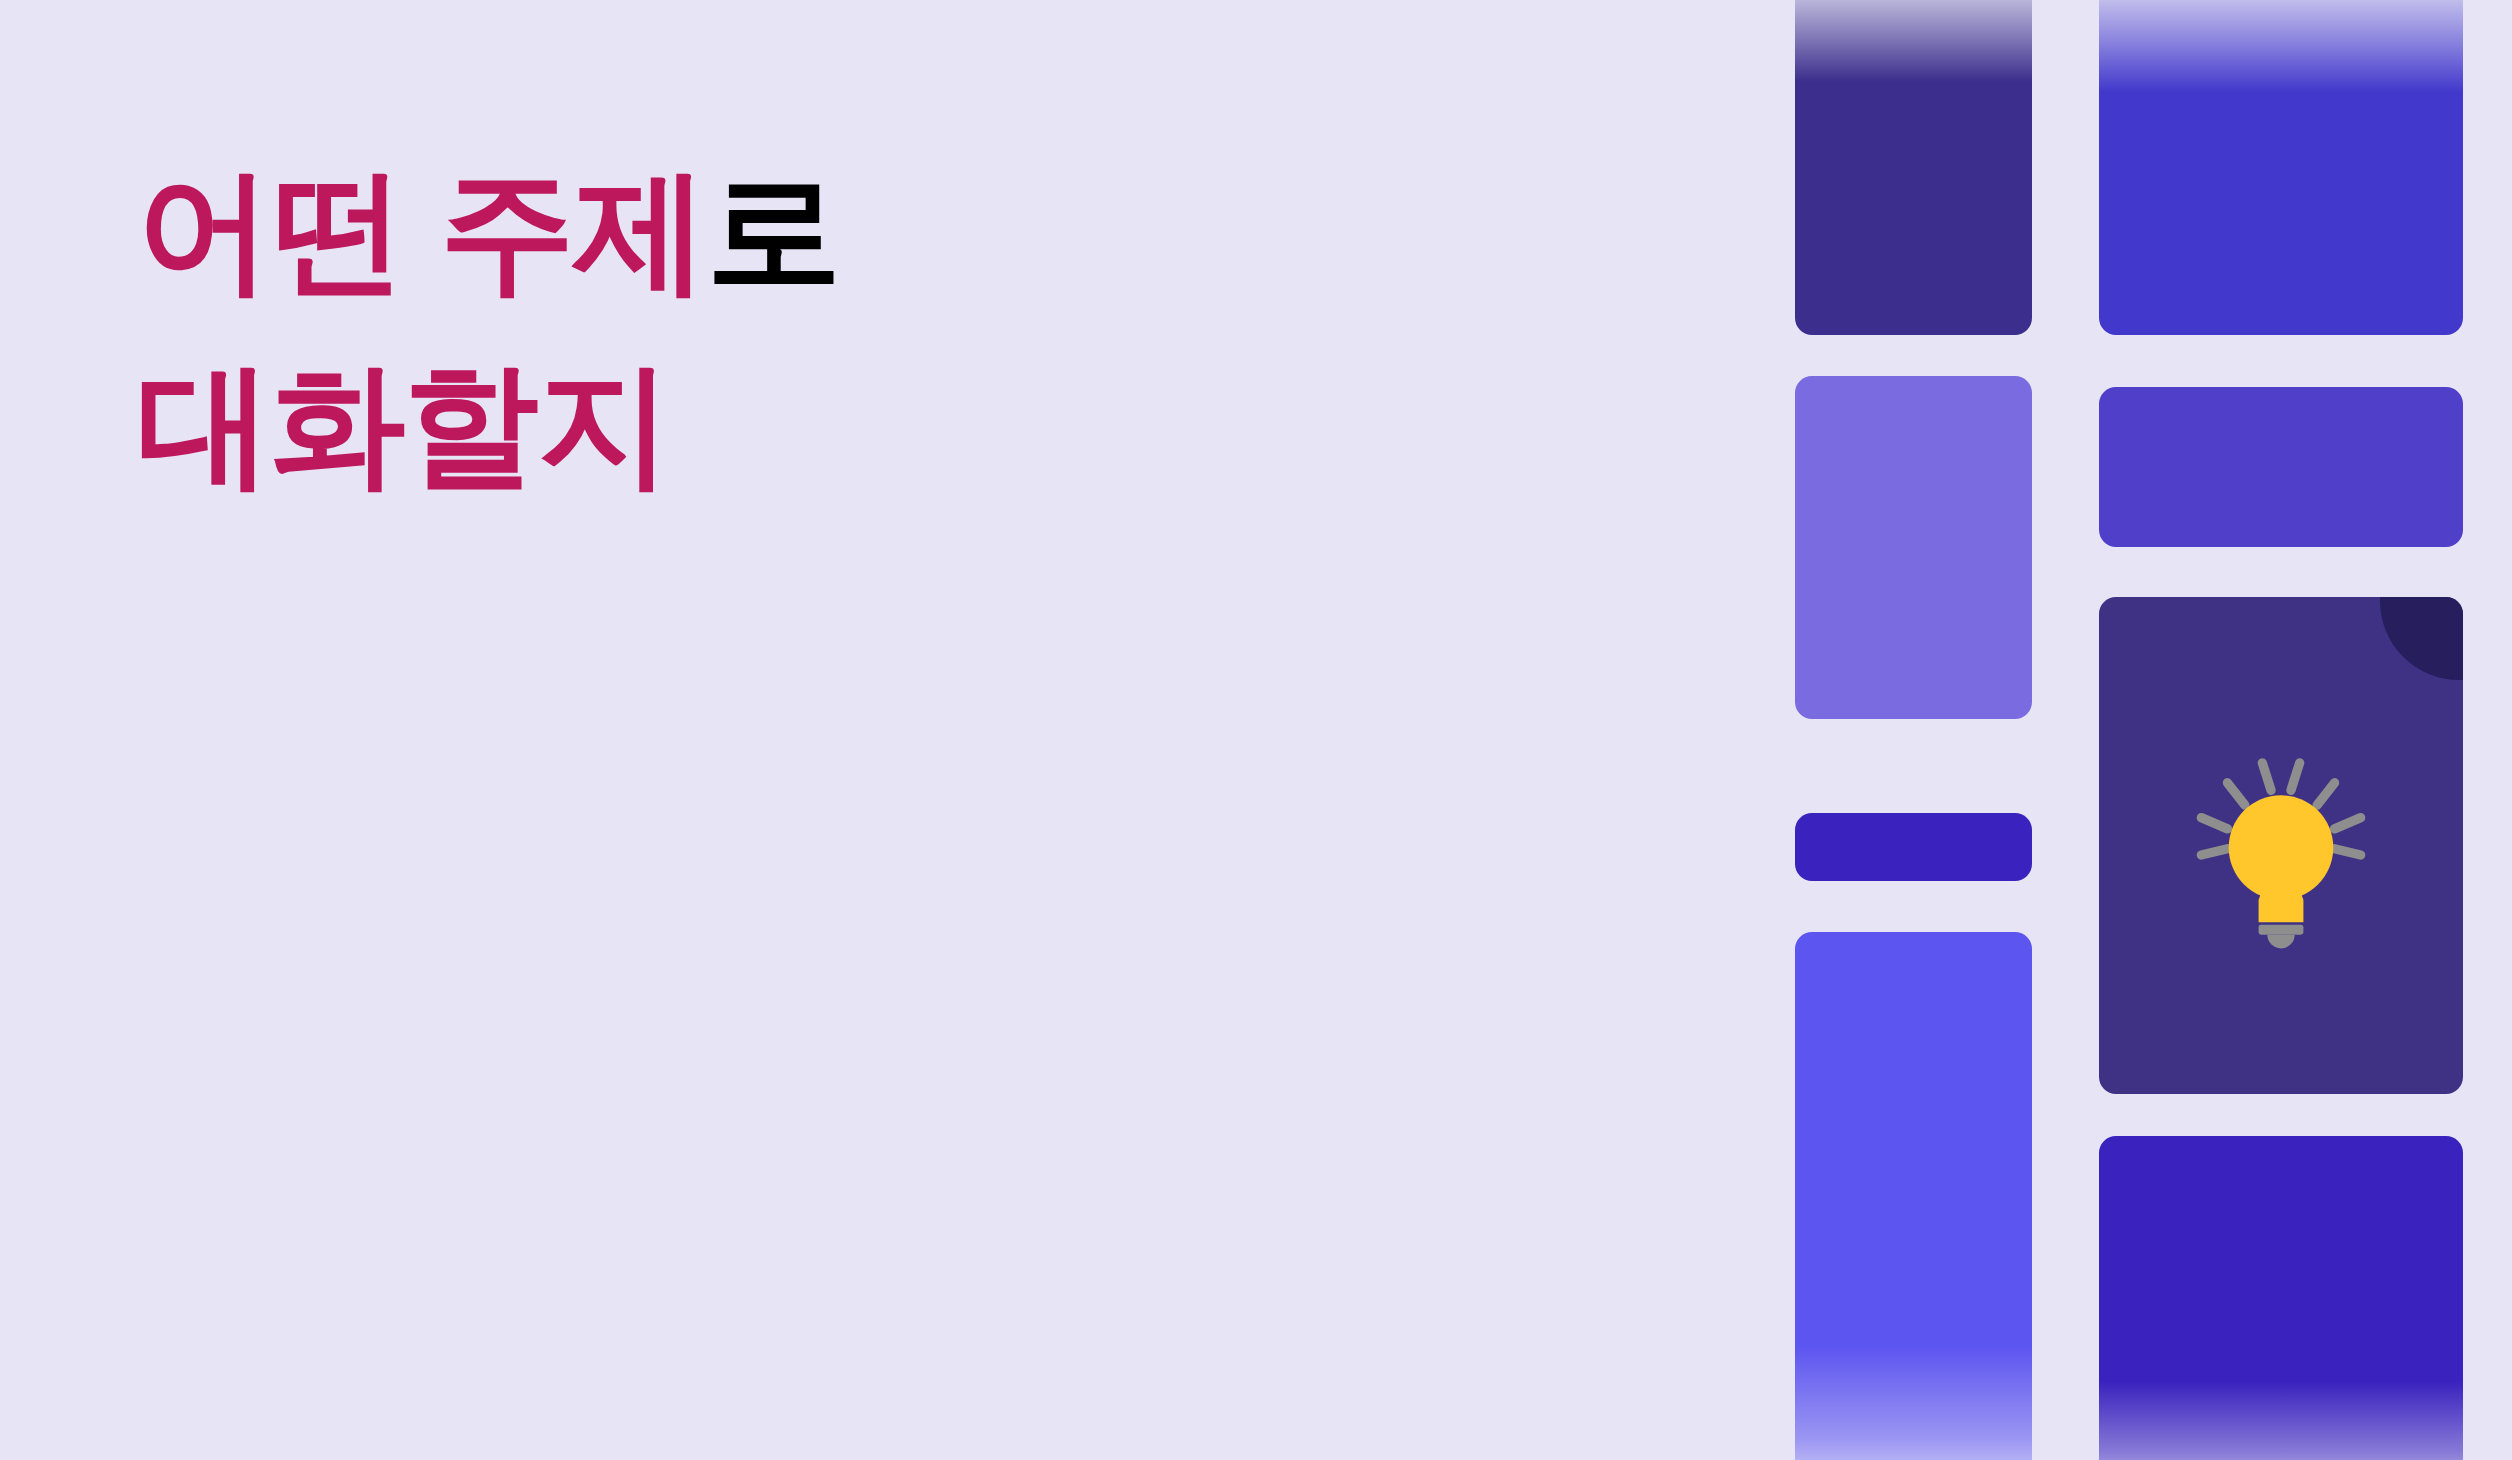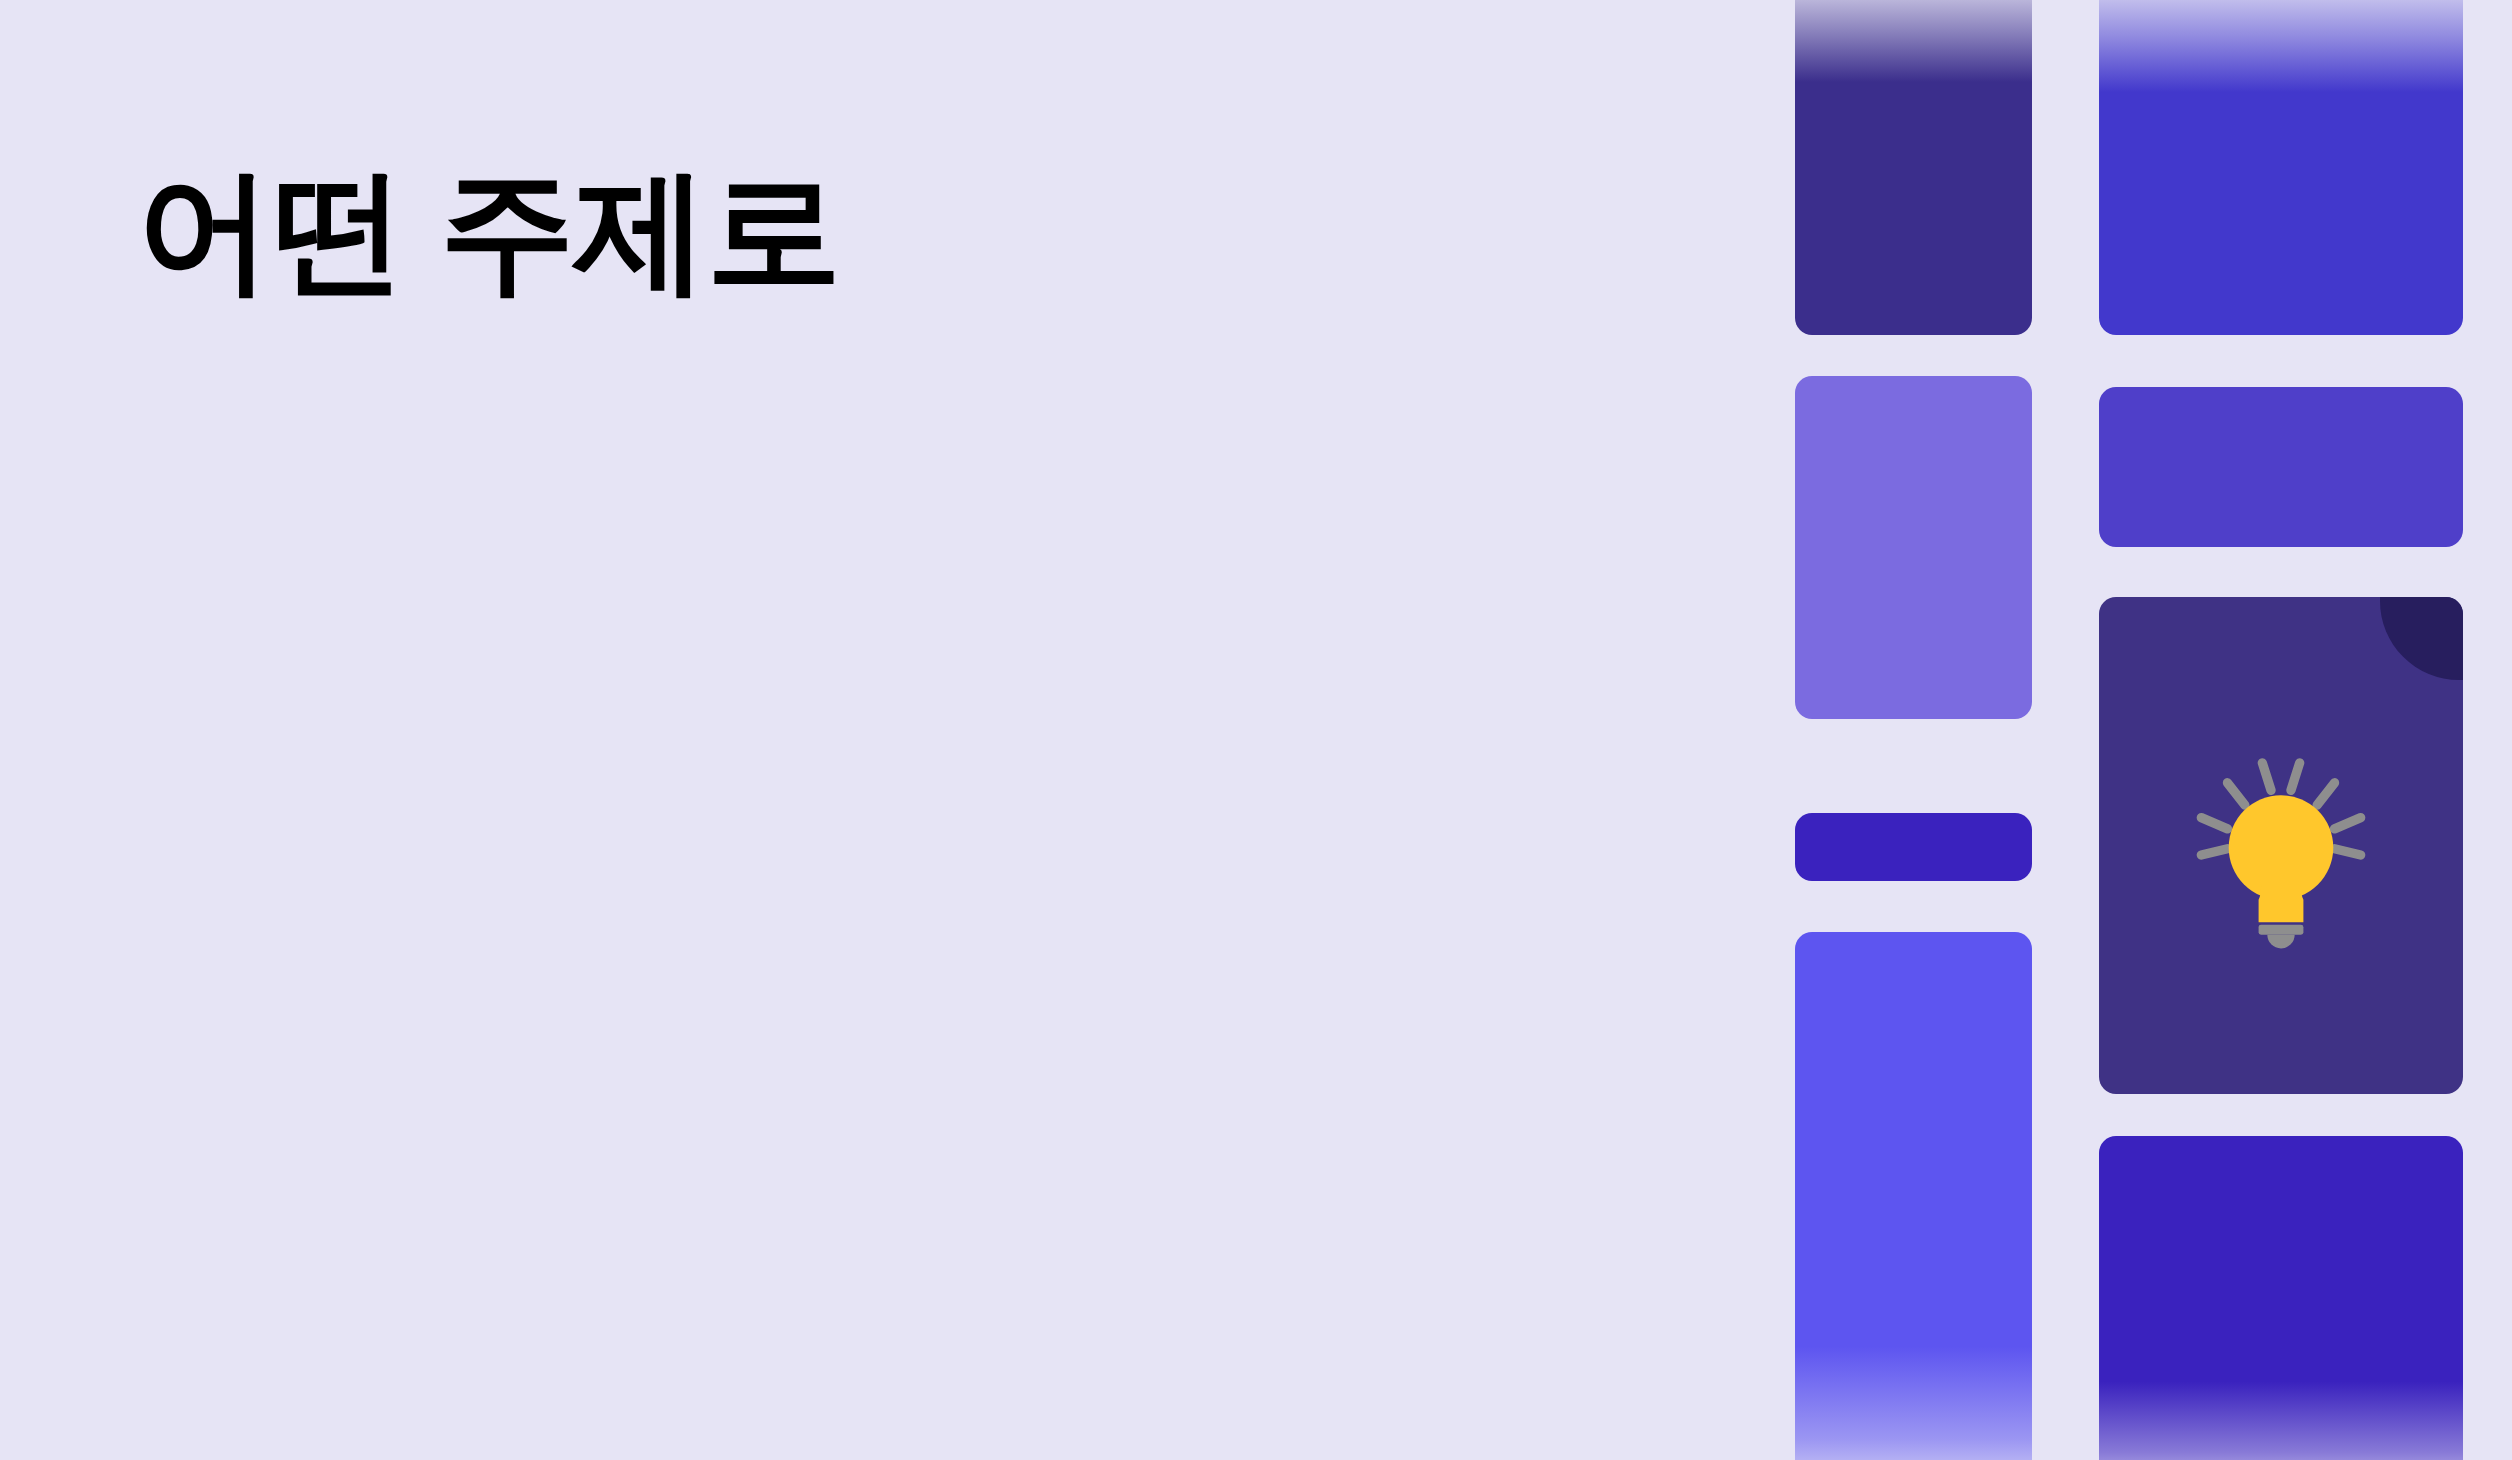--- a/index.html
+++ b/index.html
@@ -26,21 +26,21 @@
   }
   .hl-line {
     display: block;
     white-space: nowrap;
     font-size: 135px;
     line-height: 1.44;
     font-weight: 700;
     letter-spacing: -0.012em;
     color: #000000;
   }
-  .hl-accent { color: #000000; }
+  .hl-accent { color: #be185d; }
   .hl-plain  { color: #000000; }
 
   
   #mosaic {
     position: absolute;
     left: 1795px;
     top: 0;
     width: 718px;
     height: 1461px;
   }
@@ -131,20 +131,23 @@
 
 <div id="stage">
 
   <div id="headline">
 
     <span class="hl-line">
       <span class="hl-accent">어떤 주제</span><span class="hl-plain">로</span>
     </span>
 
 
+    <span class="hl-line">
+      <span class="hl-accent">대화할지</span>
+    </span>
 
 
   </div>
 
   <div id="mosaic">
 
     <div class="tile col-l t-l1 fill-fade-dark-top"></div>
     <div class="tile col-l t-l2 fill-lightpurple"></div>
     <div class="tile col-l t-l3 fill-darkblue"></div>
     <div class="tile col-l t-l4 fill-fade-blue-bottom"></div>

